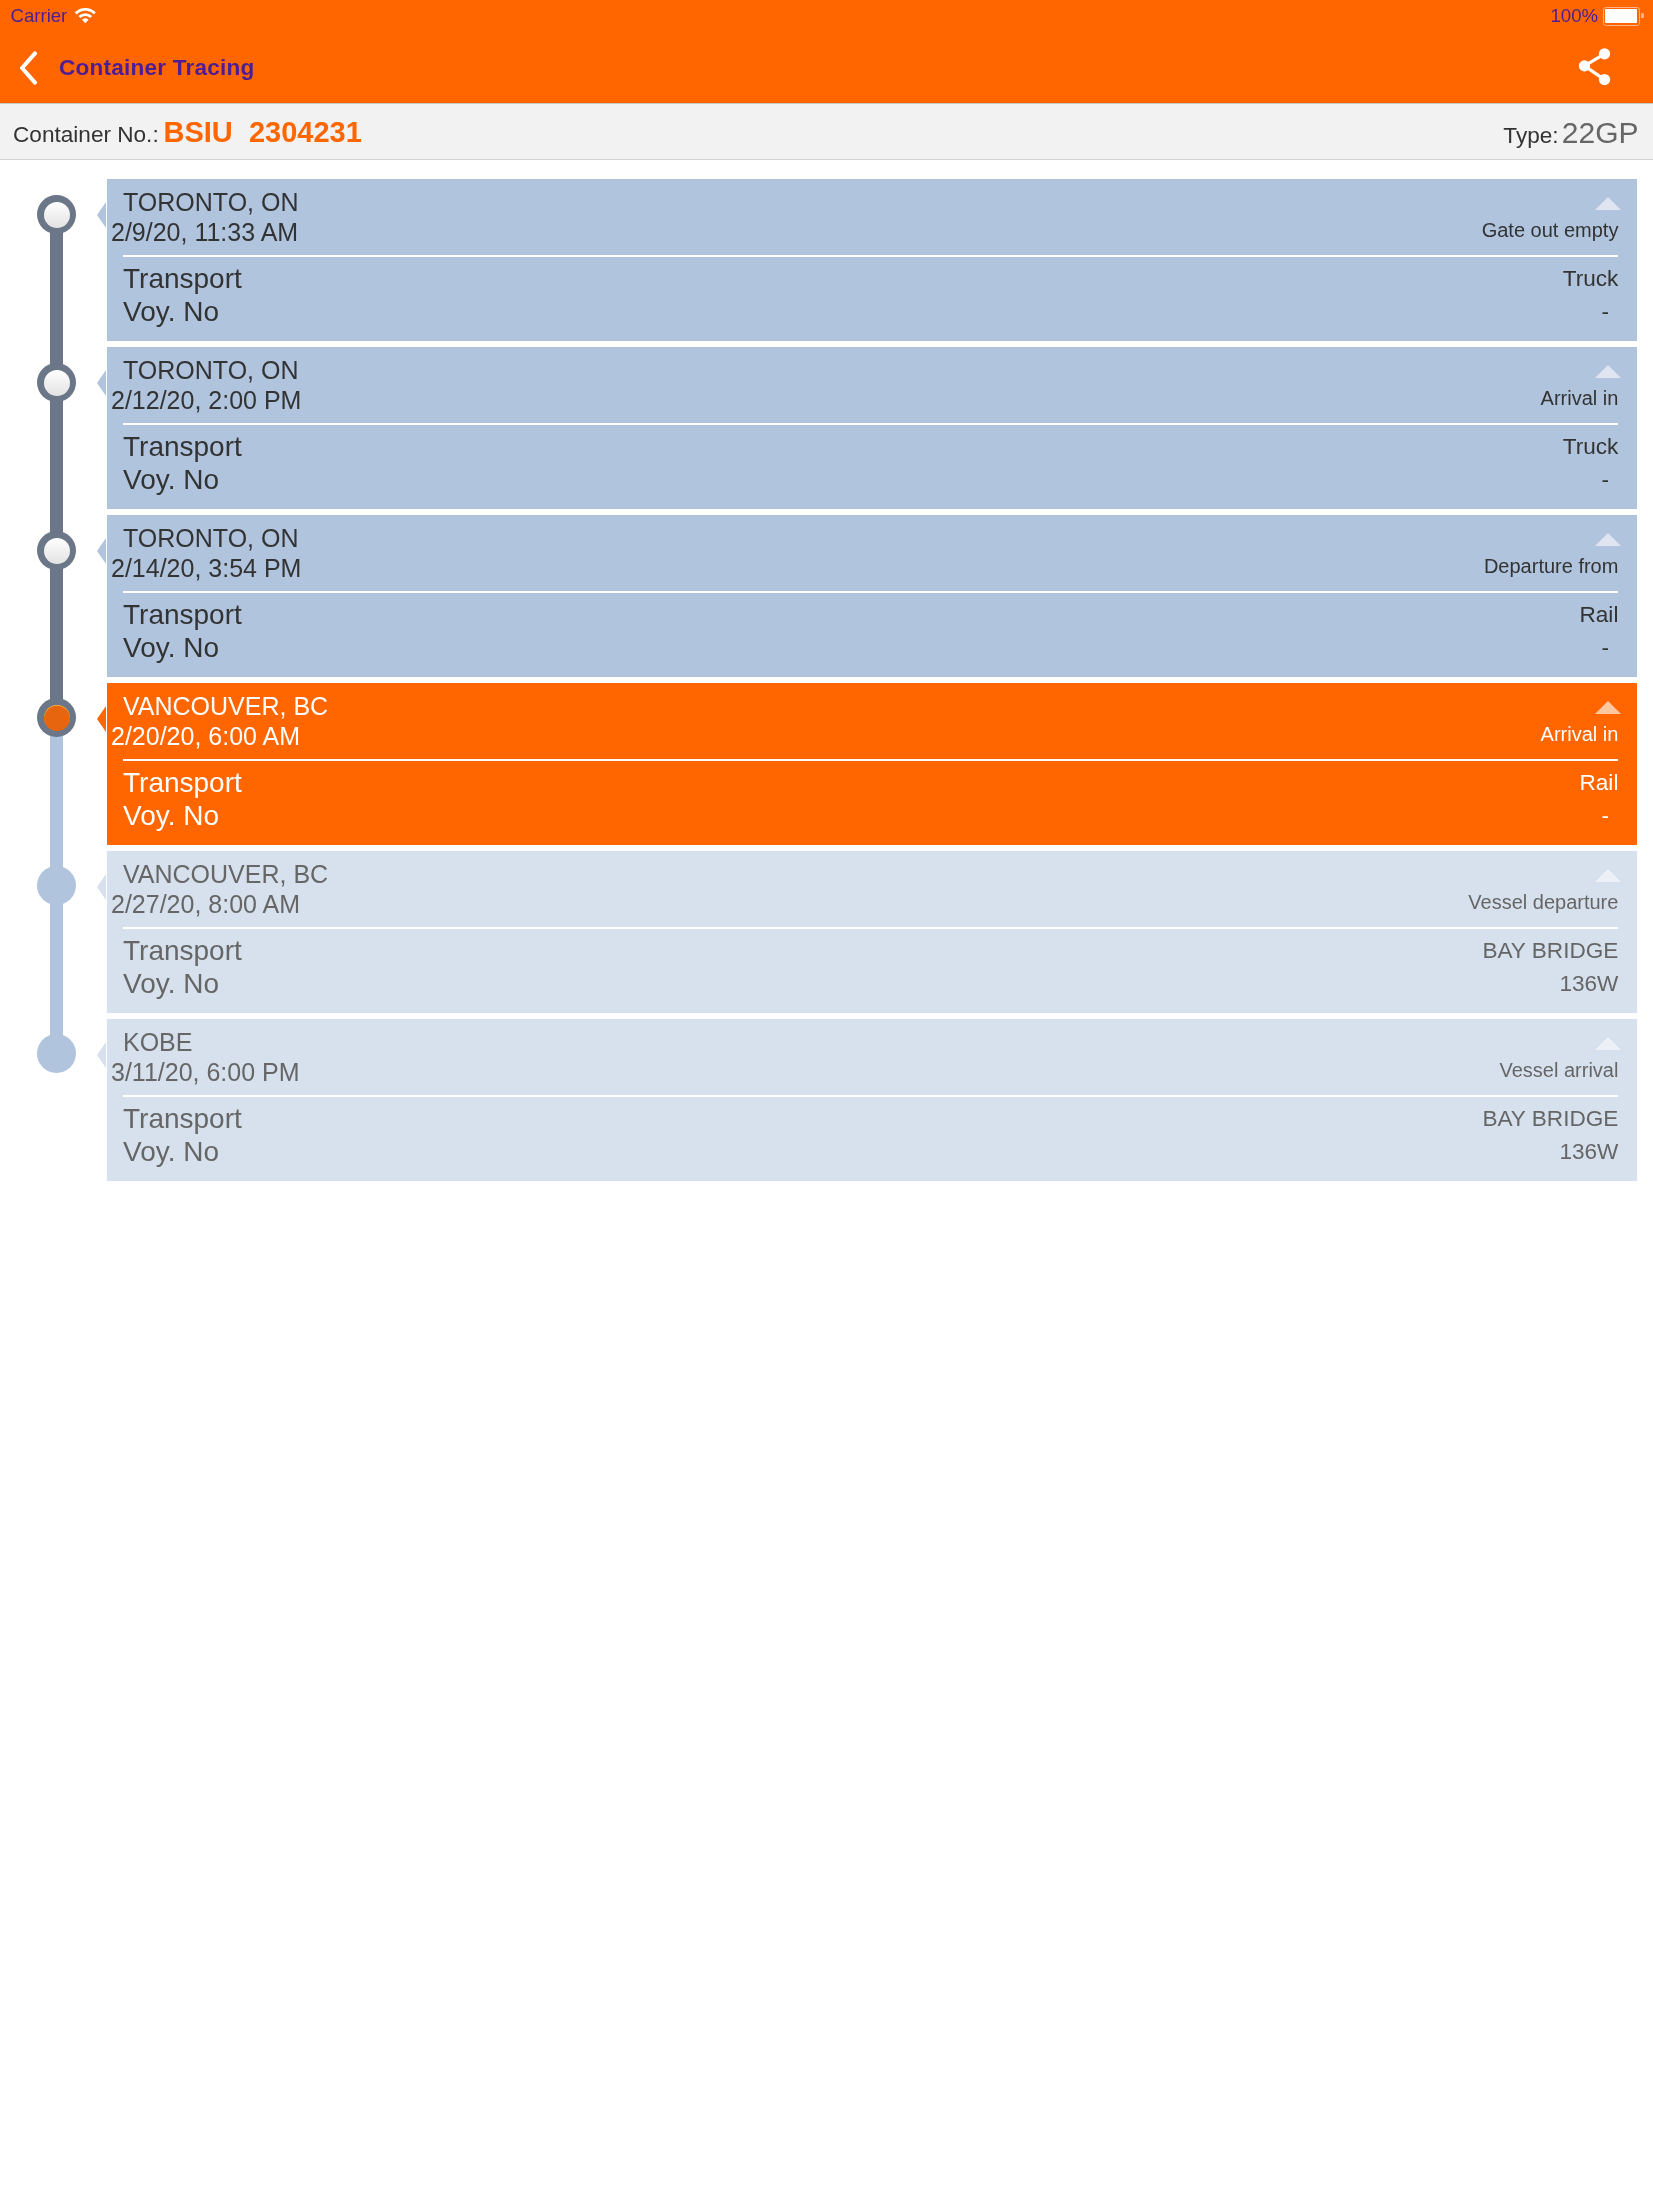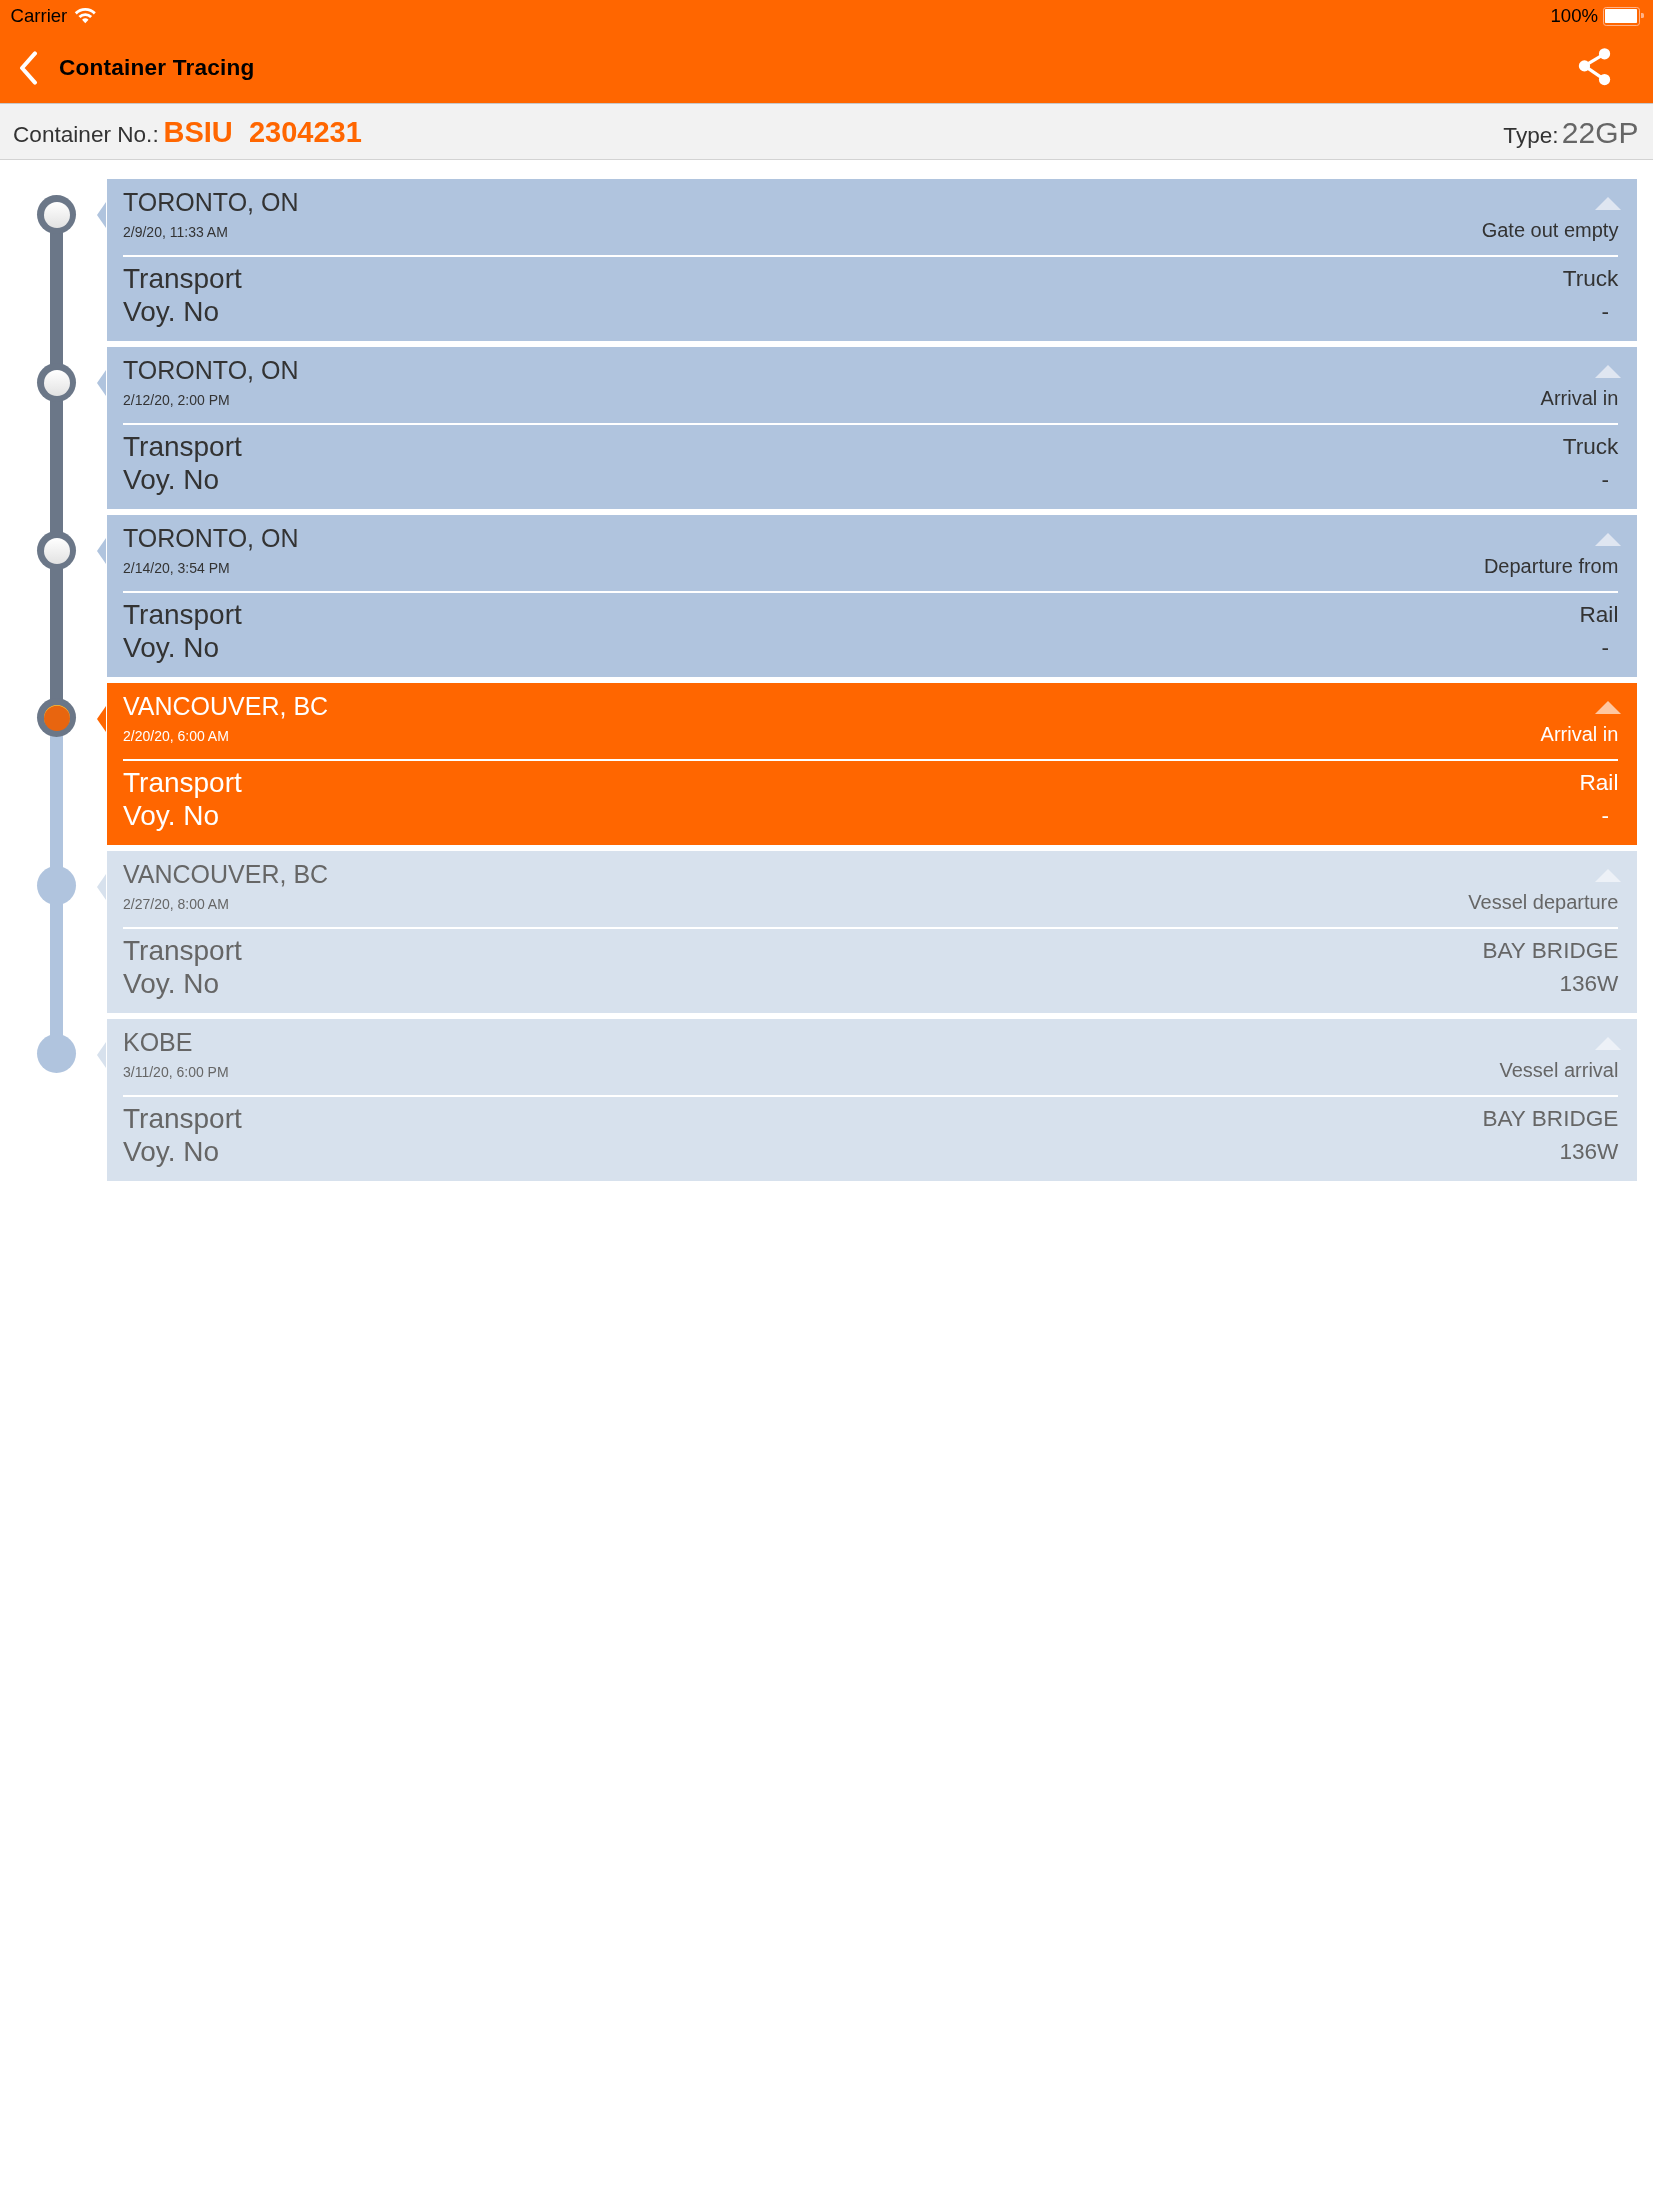--- a/index.html
+++ b/index.html
@@ -3,21 +3,21 @@
 <meta charset="utf-8">
 <style>
   html, body { margin:0; padding:0; }
   body {
     width:1653px; height:2205px; position:relative; overflow:hidden;
     background:#ffffff;
     font-family:"Liberation Sans", sans-serif;
   }
   .navbar {
     position:absolute; left:0; top:0; width:1653px; height:103px;
-    background:#ff6600; color:#000000;
+    background:#ff6600; color:#4c1d95;
   }
   .status-left { position:absolute; left:10.5px; top:3.2px; font-size:18.6px; line-height:26px; display:flex; align-items:center; gap:6.5px; }
   .status-center { position:absolute; left:0; width:1653px; top:3.2px; text-align:center; font-size:18.6px; line-height:26px; }
   .status-right { position:absolute; right:13px; top:3.2px; font-size:18.6px; line-height:26px; display:flex; align-items:center; gap:4.8px; }
   .battery { width:32px; height:13.7px; border:1.6px solid #ffb38a; border-radius:3.2px; position:relative; padding:1.6px; box-sizing:content-box; }
   .battery-fill { width:100%; height:100%; background:#fff; border-radius:0.8px; }
   .battery::after { content:""; position:absolute; right:-4.8px; top:4.8px; width:2.4px; height:5.7px; background:#ffb38a; border-radius:0 1.6px 1.6px 0; }
   .back-button { position:absolute; left:18px; top:50px; height:36px; display:flex; align-items:center; gap:20px; cursor:pointer; }
   .back-label { font-size:22.6px; font-weight:bold; letter-spacing:0.2px; }
   .nav-title { position:absolute; left:0; width:1653px; top:47px; text-align:center; font-size:31.5px; line-height:40px; }
@@ -42,21 +42,21 @@
 
   .card { position:absolute; left:107px; width:1530px; height:162px; cursor:pointer; }
   .card.past { background:#b0c4de; color:#333; }
   .card.current { background:#ff6600; color:#fff; }
   .card.future { background:#d7e1ed; color:#666; }
   .card .pointer { position:absolute; left:-9.7px; top:22.6px; width:0; height:0; border-top:13px solid transparent; border-bottom:13px solid transparent; border-right:9.7px solid; }
   .card.past .pointer { border-right-color:#b0c4de; }
   .card.current .pointer { border-right-color:#ff6600; }
   .card.future .pointer { border-right-color:#d7e1ed; }
   .card .city { position:absolute; left:16px; top:6.5px; font-size:25px; line-height:32px; }
-  .card .date { position:absolute; left:16px; top:42px; font-size:14px; line-height:22.6px; }
+  .card .date { position:absolute; left:4px; top:42px; font-size:25px; line-height:22.6px; }
   .card .event { position:absolute; right:18.6px; top:40px; font-size:20px; line-height:22.6px; }
   .card .collapse { position:absolute; right:16px; top:18px; width:0; height:0; border-left:13px solid transparent; border-right:13px solid transparent; border-bottom:13.7px solid; }
   .card.past .collapse { border-bottom-color:#dfe6f1; }
   .card.current .collapse { border-bottom-color:#ffc7a0; }
   .card.future .collapse { border-bottom-color:#edf1f7; }
   .card .divider { position:absolute; left:16px; right:18.6px; top:76px; height:2.4px; background:#ffffff; }
   .card .lbl { position:absolute; left:16px; font-size:28px; line-height:27.4px; }
   .card .val { position:absolute; right:18.6px; font-size:22.6px; line-height:27.4px; text-align:right; }
   .card .r1 { top:86px; }
   .card .r2 { top:119px;text-align:center; }

